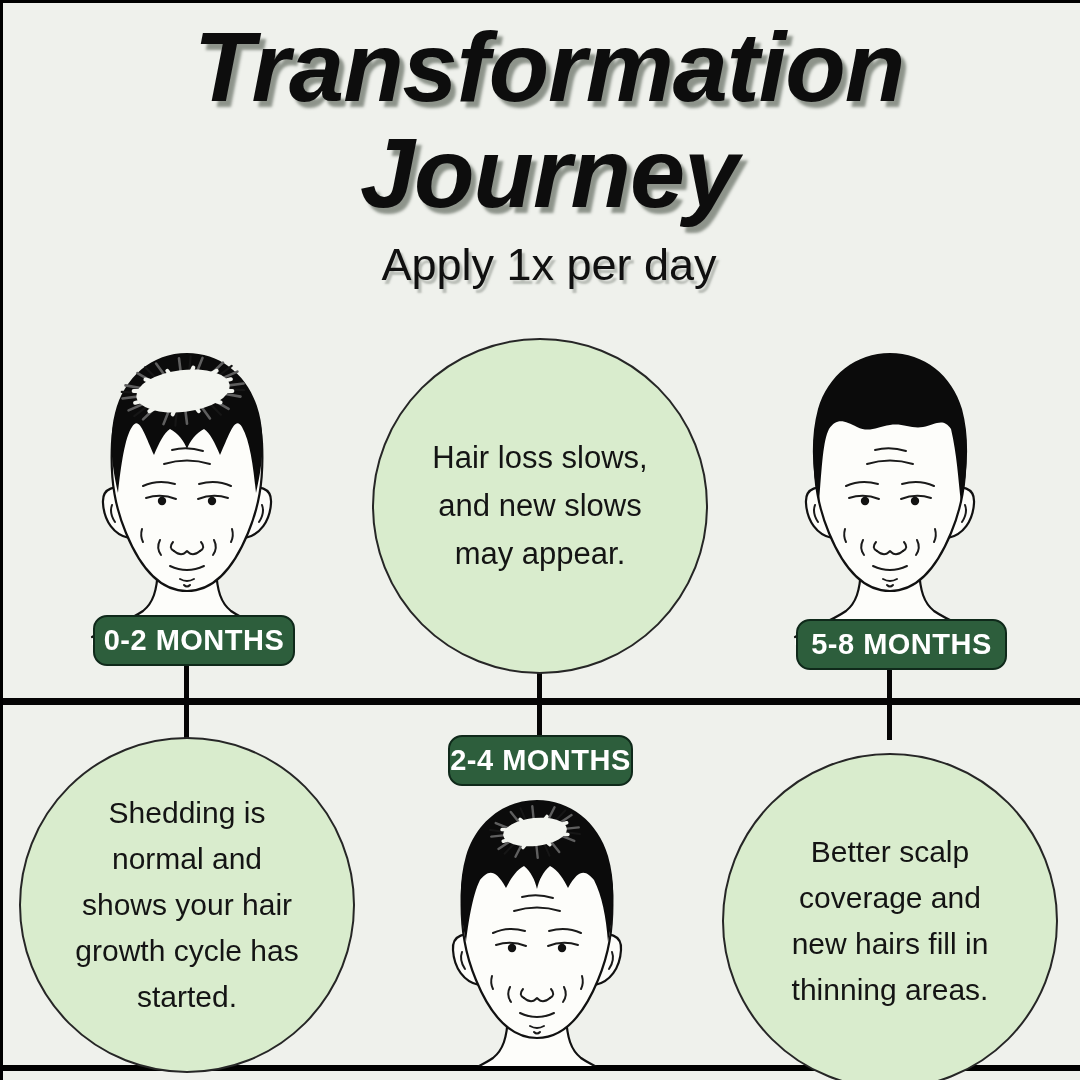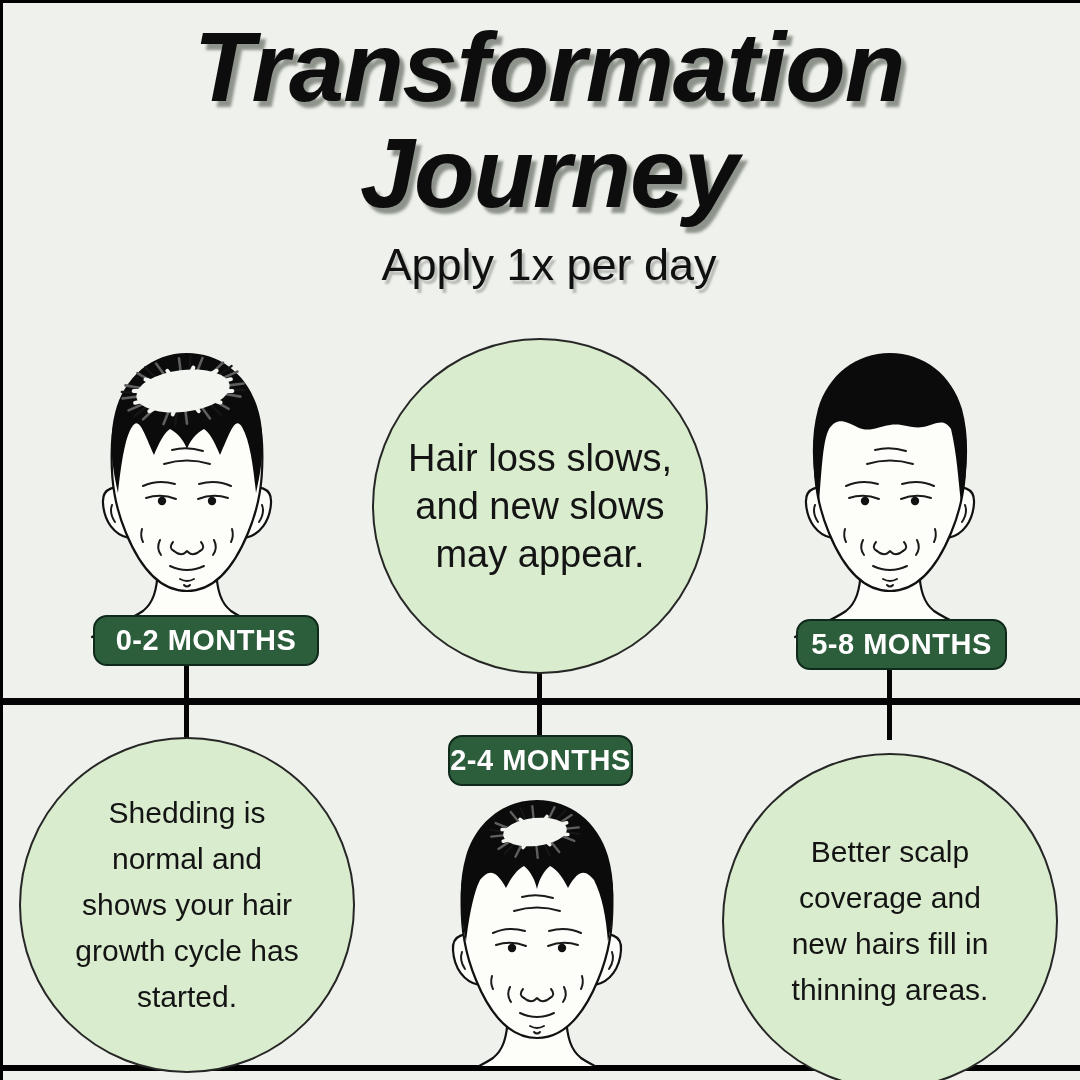--- a/index.html
+++ b/index.html
@@ -32,33 +32,33 @@
   #connector-1{left:184px;top:664px;height:76px;}
   #connector-2{left:537px;top:671px;height:67px;}
   #connector-3{left:887px;top:664px;height:76px;}
 
   
   .badge{
     position:absolute;height:51px;background:#2d5e3c;border:2px solid #0f291a;
     border-radius:14px;color:#fff;font-weight:700;font-size:29px;letter-spacing:.5px;
     display:flex;align-items:center;justify-content:center;box-sizing:border-box;z-index:6;
   }
-  #badge-1{left:93px;top:615px;width:226px;}
+  #badge-1{left:93px;top:615px;width:202px;}
   #badge-2{left:448px;top:735px;width:185px;}
   #badge-3{left:796px;top:619px;width:211px;}
 
   
   .bubble{
     position:absolute;width:336px;height:336px;border-radius:50%;
     background:#d9eccd;border:2px solid #262626;box-sizing:border-box;
     display:flex;align-items:center;justify-content:center;text-align:center;z-index:4;
   }
   .bubble .lines{font-size:30px;line-height:46px;color:#141414;}
   #bubble-top{left:372px;top:338px;}
-  #bubble-top .lines{line-height:48px;font-size:38px;}
+  #bubble-top .lines{line-height:48px;font-size:31px;}
   #bubble-left{left:19px;top:737px;}
   #bubble-right{left:722px;top:753px;}
 
   
   .head{position:absolute;z-index:2;}
   #head-1{left:82px;top:345px;width:210px;height:300px;}
   #head-2{left:432px;top:792px;width:210px;height:274px;overflow:hidden;}
   #head-3{left:785px;top:345px;width:210px;height:300px;}
   .head svg{display:block;}
 </style>

